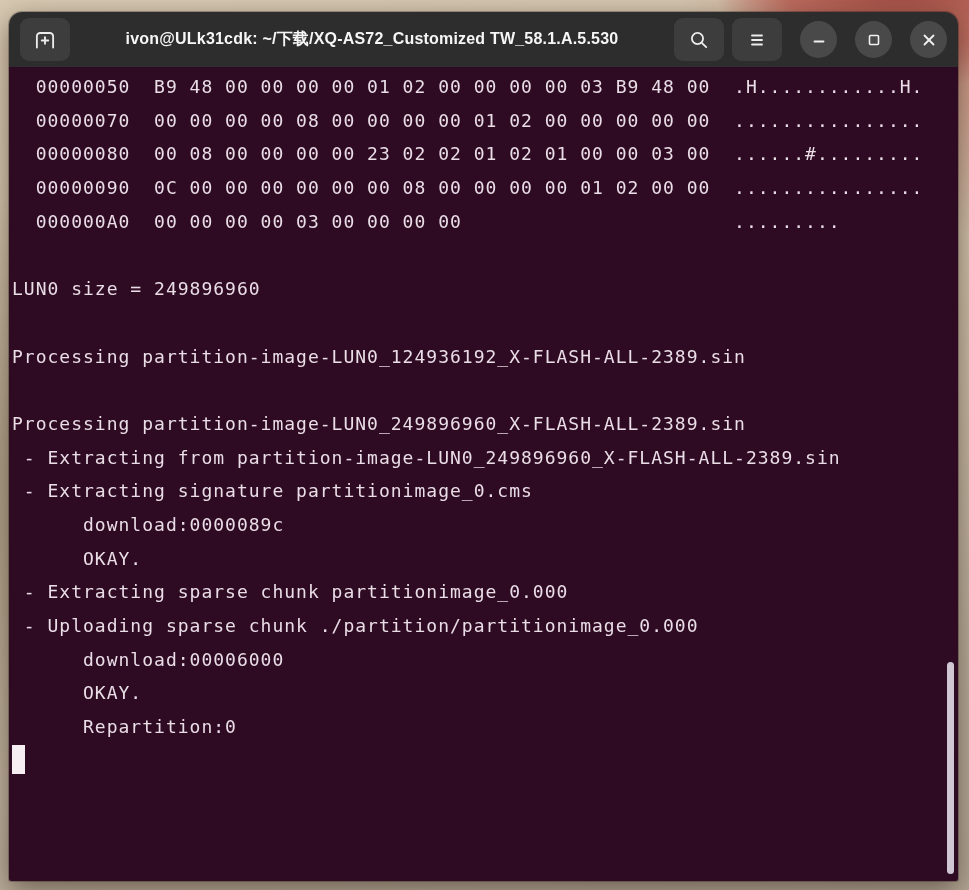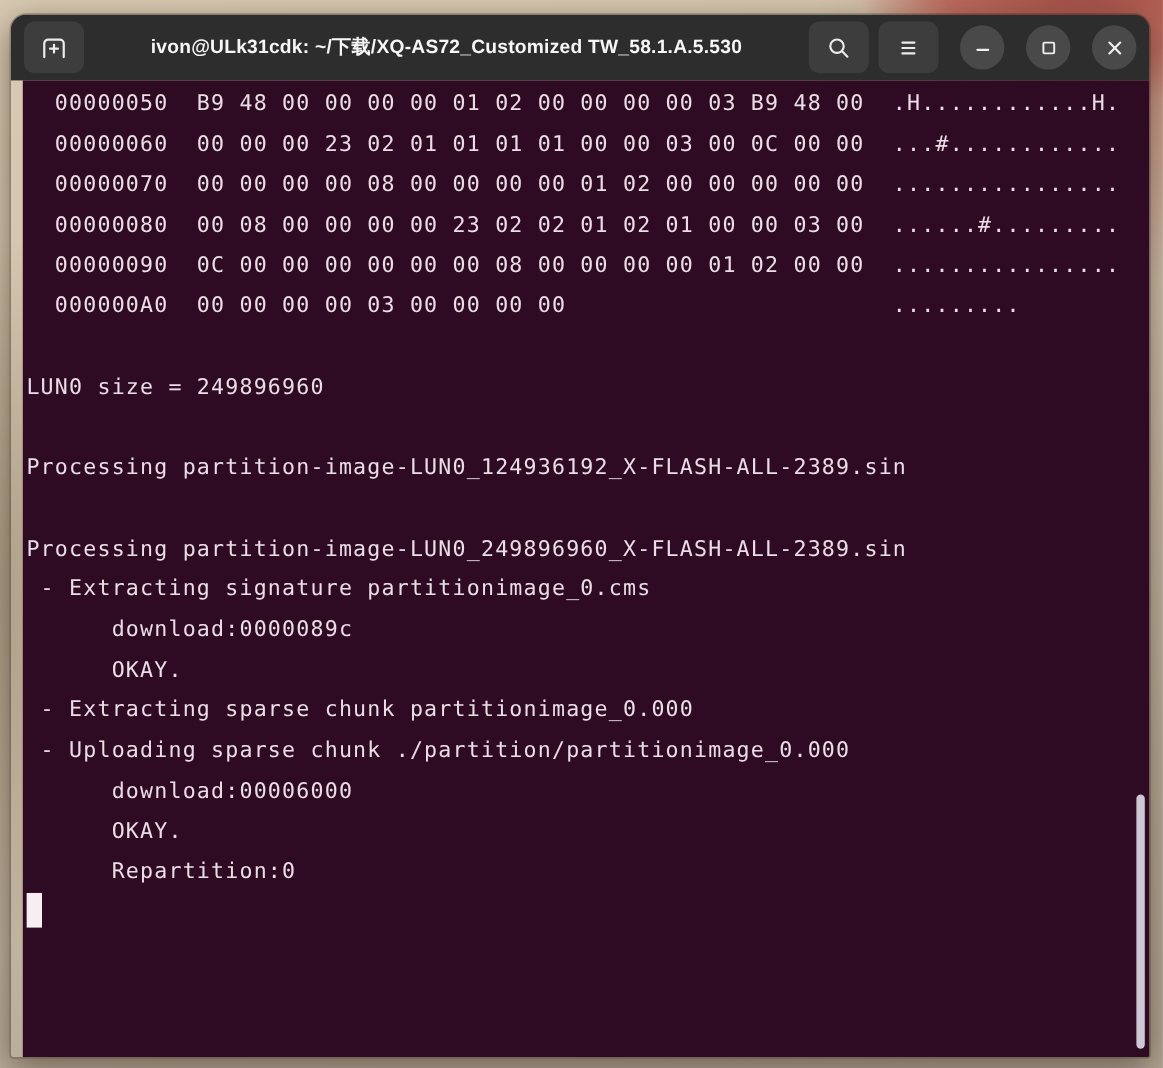--- a/index.html
+++ b/index.html
@@ -42,21 +42,21 @@
     display: flex; align-items: center; justify-content: center;
     cursor: pointer; padding: 0;
   }
   .circle-btn.minb { margin-left: 10px; }
   .circle-btn + .circle-btn { margin-left: 10px; }
   .tb-btn svg, .circle-btn svg { display: block; }
 
   
   .terminal {
     flex: 1 1 auto; background: #2f0a23; position: relative;
-    padding: 3px 0 0 3px; box-sizing: border-box; margin-left: 10px;
+    padding: 3px 0 0 3px; box-sizing: border-box;
   }
   .term-line {
     height: 33.7px; line-height: 33.7px;
     font-family: "DejaVu Sans Mono", "Liberation Mono", monospace;
     font-size: 18px; letter-spacing: 1px;
     color: #e9dde6; white-space: pre; overflow: hidden;
   }
   .cursor {
     display: inline-block; width: 13px; height: 29px;
     background: #f6eef3; vertical-align: middle; margin-top: -4px;
@@ -127,31 +127,31 @@
         <svg width="20" height="20" viewBox="0 0 20 20" fill="none" stroke="#f0f0f0" stroke-width="1.8" stroke-linecap="round">
           <line x1="5.5" y1="5.5" x2="14.5" y2="14.5"></line>
           <line x1="14.5" y1="5.5" x2="5.5" y2="14.5"></line>
         </svg>
       </span>
     </button>
   </div>
 
   <div class="terminal">
     <div class="term-line">  00000050  B9 48 00 00 00 00 01 02 00 00 00 00 03 B9 48 00  .H............H.</div>
-    <div class="term-line">  00000060  00 00 00 23 02 01 01 01 01 00 00 03 00 0C 00 00  ...#............</div>
     <div class="term-line">  00000070  00 00 00 00 08 00 00 00 00 01 02 00 00 00 00 00  ................</div>
     <div class="term-line">  00000080  00 08 00 00 00 00 23 02 02 01 02 01 00 00 03 00  ......#.........</div>
     <div class="term-line">  00000090  0C 00 00 00 00 00 00 08 00 00 00 00 01 02 00 00  ................</div>
     <div class="term-line">  000000A0  00 00 00 00 03 00 00 00 00                       .........</div>
     <div class="term-line"></div>
     <div class="term-line">LUN0 size = 249896960</div>
     <div class="term-line"></div>
     <div class="term-line">Processing partition-image-LUN0_124936192_X-FLASH-ALL-2389.sin</div>
     <div class="term-line"></div>
     <div class="term-line">Processing partition-image-LUN0_249896960_X-FLASH-ALL-2389.sin</div>
+    <div class="term-line"> - Extracting from partition-image-LUN0_249896960_X-FLASH-ALL-2389.sin</div>
     <div class="term-line"> - Extracting signature partitionimage_0.cms</div>
     <div class="term-line">      download:0000089c</div>
     <div class="term-line">      OKAY.</div>
     <div class="term-line"> - Extracting sparse chunk partitionimage_0.000</div>
     <div class="term-line"> - Uploading sparse chunk ./partition/partitionimage_0.000</div>
     <div class="term-line">      download:00006000</div>
     <div class="term-line">      OKAY.</div>
     <div class="term-line">      Repartition:0</div>
     <div class="term-line"><span></span><span class="cursor"></span></div>
 

